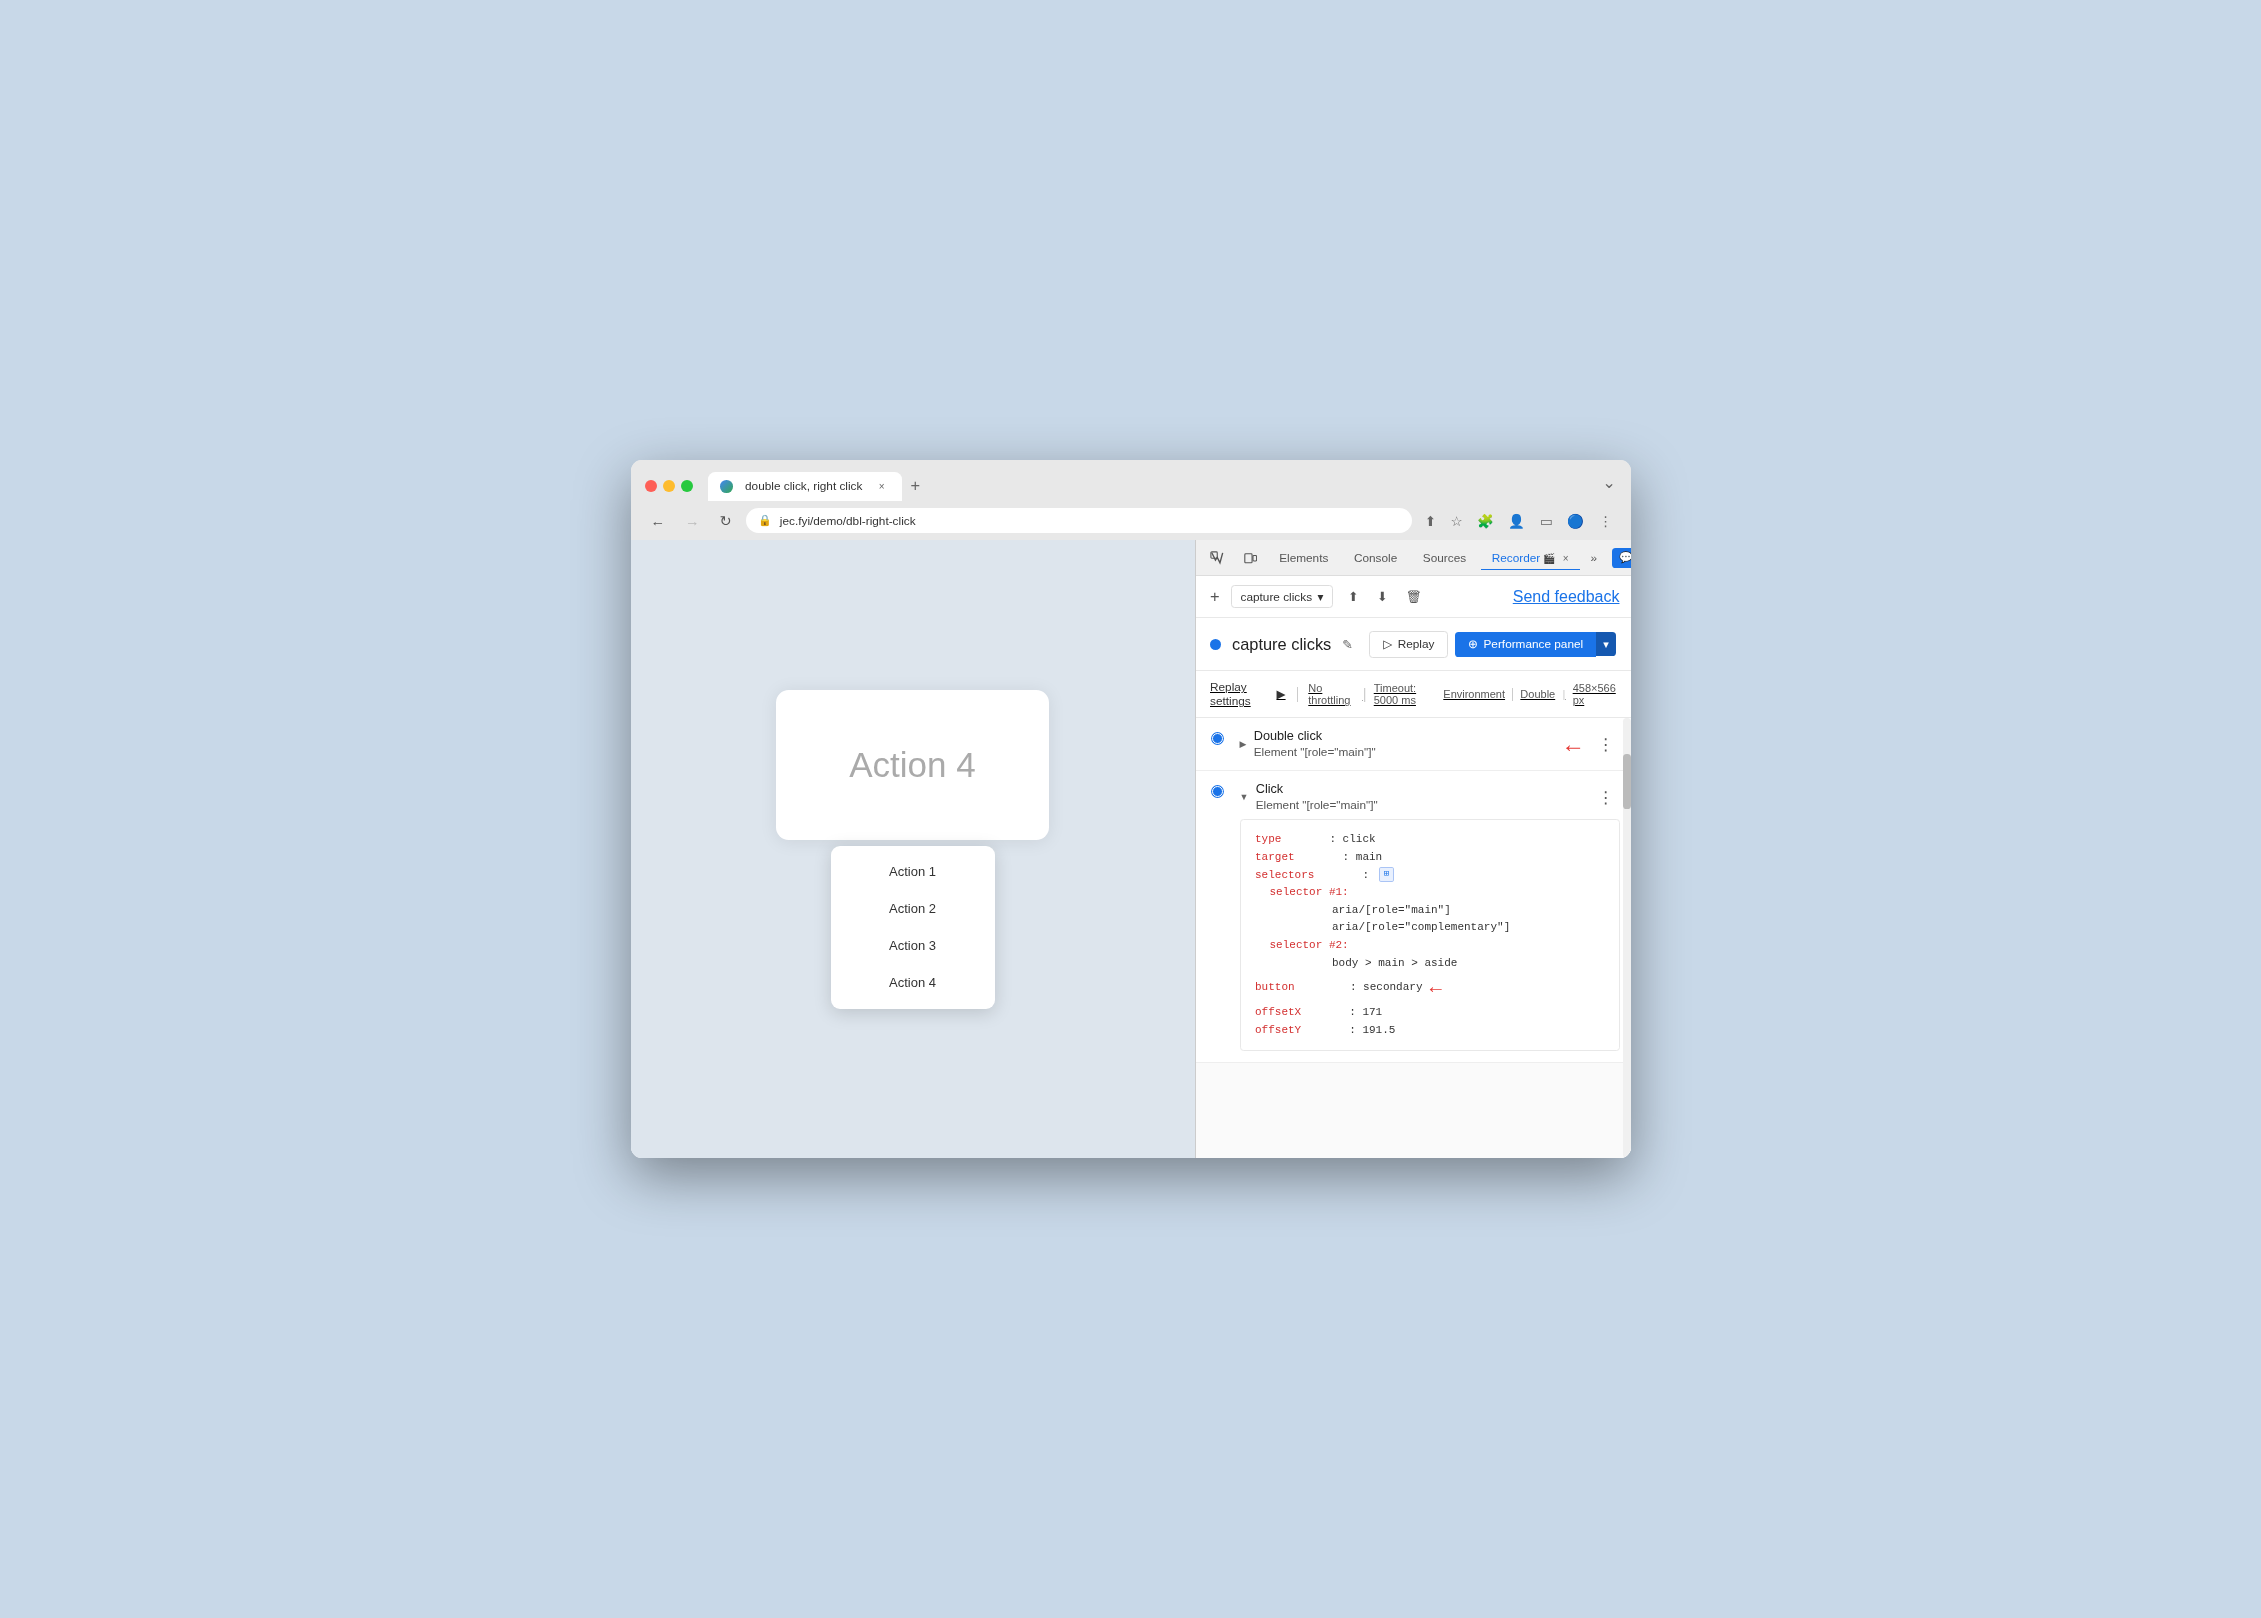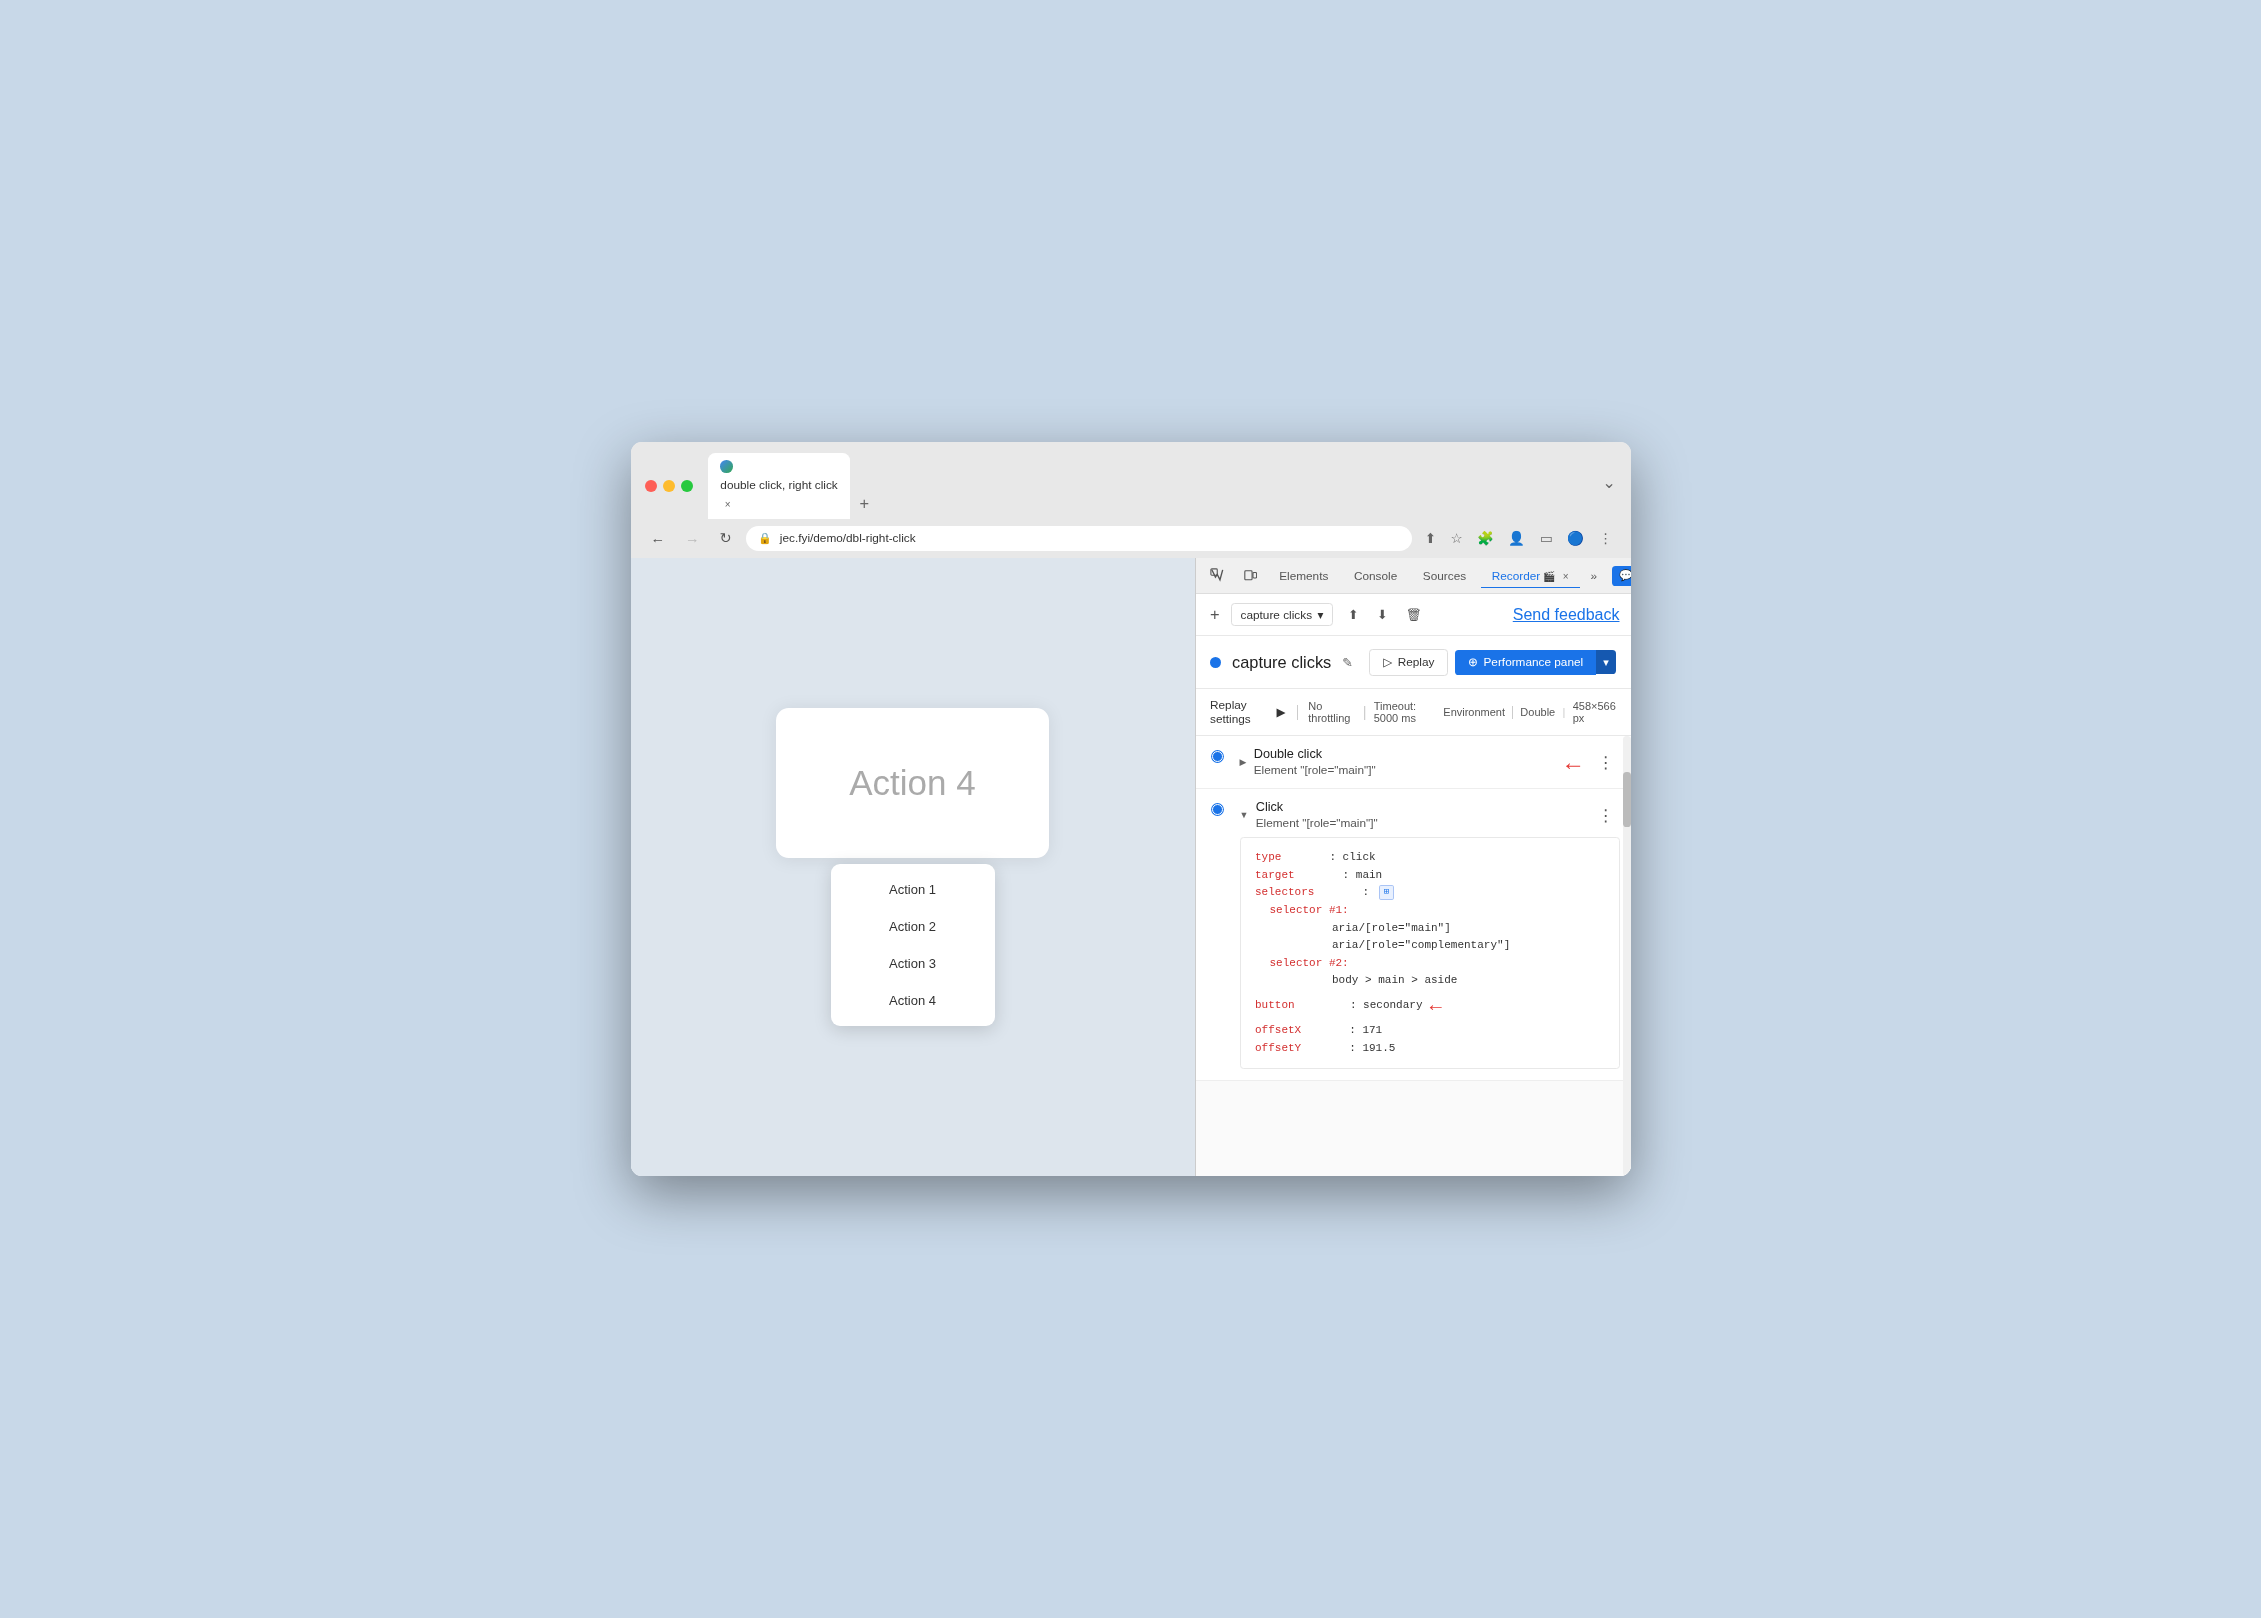--- a/index.html
+++ b/index.html
@@ -44,26 +44,25 @@
     .tab-bar {
       display: flex;
       align-items: flex-end;
       flex: 1;
     }
     .tab {
       background: white;
       border-radius: 7.3px 7.3px 0 0;
       padding: 7.3px 12.7px;
       display: flex;
-      align-items: flex-start;
-      gap: 5px;
+      align-items: center;
+      gap: 12px;
       font-size: 11.8px;
       color: #333;
       position: relative;
-      flex-direction: column;
     }
     .tab-favicon {
       width: 12.7px;
       height: 12.7px;
       background: linear-gradient(135deg, #4285f4, #34a853);
       border-radius: 50%;
     }
     .tab-close {
       width: 14.5px;
       height: 14.5px;
@@ -351,20 +350,21 @@
       cursor: pointer;
       font-size: 11px;
     }
     
     .replay-settings {
       padding: 9px 14.5px;
       display: flex;
       align-items: center;
       justify-content: space-between;
       border-bottom: 0.9px solid #e8e8e8;
+      text-decoration: underline;
     }
     .replay-settings-left {
       display: flex;
       align-items: center;
       gap: 0;
     }
     .replay-settings-title {
       font-size: 11.8px;
       font-weight: 500;
       color: #333;

